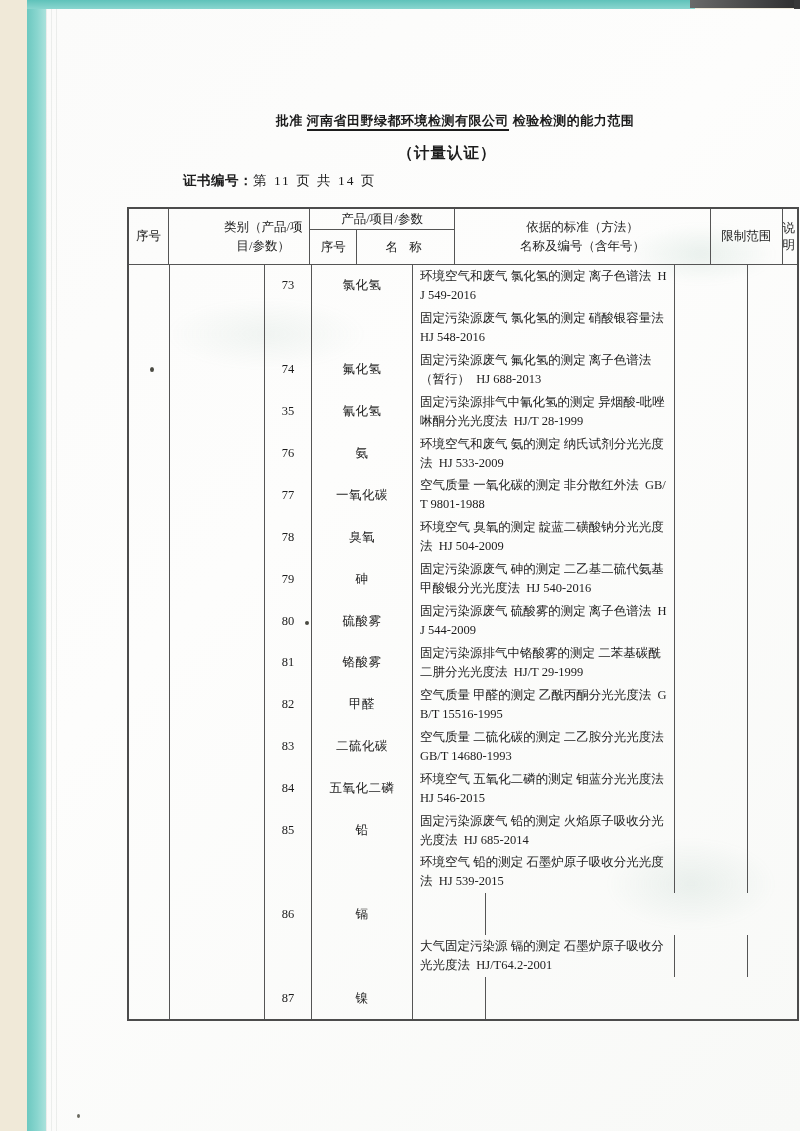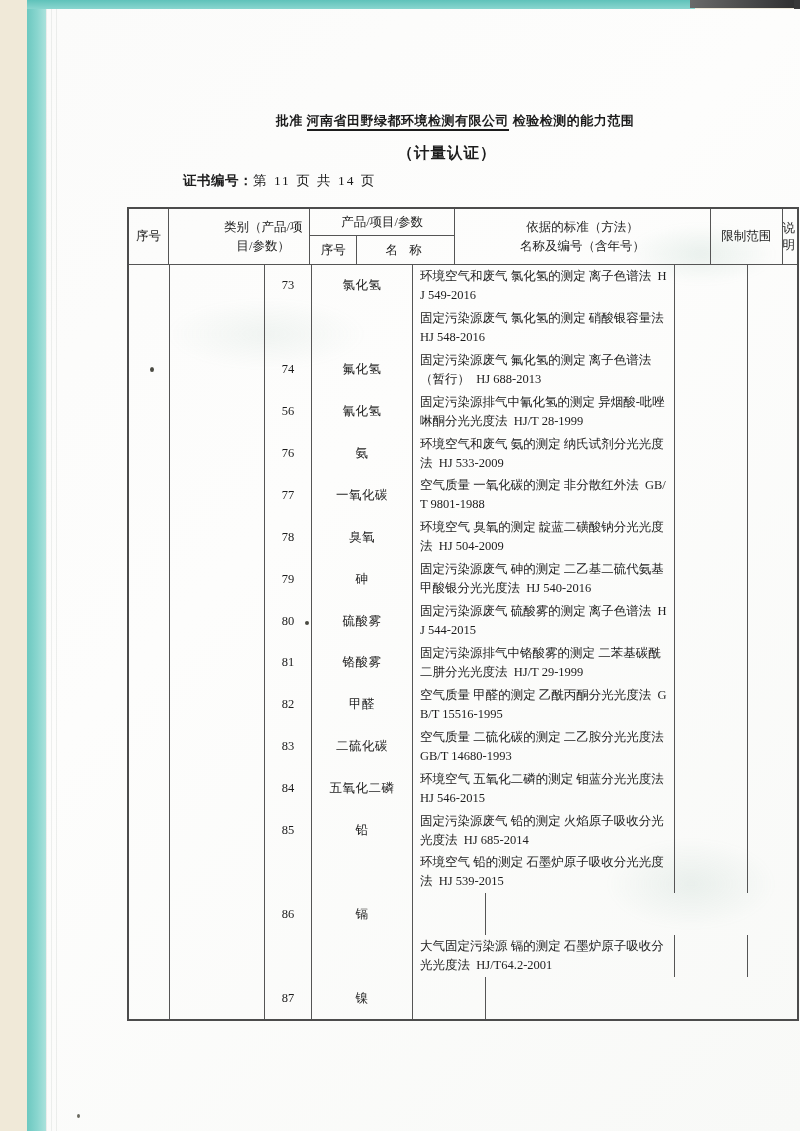--- a/index.html
+++ b/index.html
@@ -56,21 +56,21 @@
   .cap-table { position:absolute; left:81px; top:198px; width:672px; height:814px;
     border:2px solid #4c4c4c; font-size:12.5px; background:transparent; }
   .bR { border-right:1px solid #555; }
   .cell-center { display:flex; align-items:center; justify-content:center;
     text-align:center; }
 
   .thead { display:flex; height:56px; border-bottom:1px solid #555; }
   .h-seq   { width:41px; }
   .h-cat   { width:95px; padding:2px 6px; line-height:1.45;margin-left:48px; }
   .h-prod  { width:148px; display:flex; flex-direction:column; }
-  .h-prod-top { height:27px; border-bottom:1px solid #555; }
+  .h-prod-top { height:21px; border-bottom:1px solid #555; }
   .h-prod-bottom { flex:1; display:flex; }
   .h-prod-seq { width:47px; }
   .h-prod-name { flex:1; letter-spacing:4px; }
   .h-std   { width:262px; flex-direction:column; line-height:1.5; }
   .h-limit { width:73px; }
   .h-note  { flex:1; letter-spacing:2px; }
 
   .tbody { display:flex; flex-direction:column; height:calc(814px - 4px - 56px); }
   .block { flex:1; display:flex; min-height:0; }
   .b-seq   { width:41px; }
@@ -152,21 +152,21 @@
           <div class="b-cat bR"></div>
           <div class="b-pseq bR">74</div>
           <div class="b-name bR">氟化氢</div>
           <div class="b-std bR">固定污染源废气 氟化氢的测定 离子色谱法（暂行）  HJ 688-2013</div>
           <div class="b-limit bR"></div>
           <div class="b-note"></div>
         </div>
         <div class="block">
           <div class="b-seq bR"></div>
           <div class="b-cat bR"></div>
-          <div class="b-pseq bR">56</div>
+          <div class="b-pseq bR">35</div>
           <div class="b-name bR">氰化氢</div>
           <div class="b-std bR">固定污染源排气中氰化氢的测定 异烟酸-吡唑啉酮分光光度法  HJ/T 28-1999</div>
           <div class="b-limit bR"></div>
           <div class="b-note"></div>
         </div>
         <div class="block">
           <div class="b-seq bR"></div>
           <div class="b-cat bR"></div>
           <div class="b-pseq bR">76</div>
           <div class="b-name bR">氨</div>
@@ -199,21 +199,21 @@
           <div class="b-name bR">砷</div>
           <div class="b-std bR">固定污染源废气 砷的测定 二乙基二硫代氨基甲酸银分光光度法  HJ 540-2016</div>
           <div class="b-limit bR"></div>
           <div class="b-note"></div>
         </div>
         <div class="block">
           <div class="b-seq bR"></div>
           <div class="b-cat bR"></div>
           <div class="b-pseq bR">80</div>
           <div class="b-name bR">硫酸雾</div>
-          <div class="b-std bR">固定污染源废气 硫酸雾的测定 离子色谱法  HJ 544-2015</div>
+          <div class="b-std bR">固定污染源废气 硫酸雾的测定 离子色谱法  HJ 544-2009</div>
           <div class="b-limit bR"></div>
           <div class="b-note"></div>
         </div>
         <div class="block">
           <div class="b-seq bR"></div>
           <div class="b-cat bR"></div>
           <div class="b-pseq bR">81</div>
           <div class="b-name bR">铬酸雾</div>
           <div class="b-std bR">固定污染源排气中铬酸雾的测定 二苯基碳酰二肼分光光度法  HJ/T 29-1999</div>
           <div class="b-limit bR"></div>

